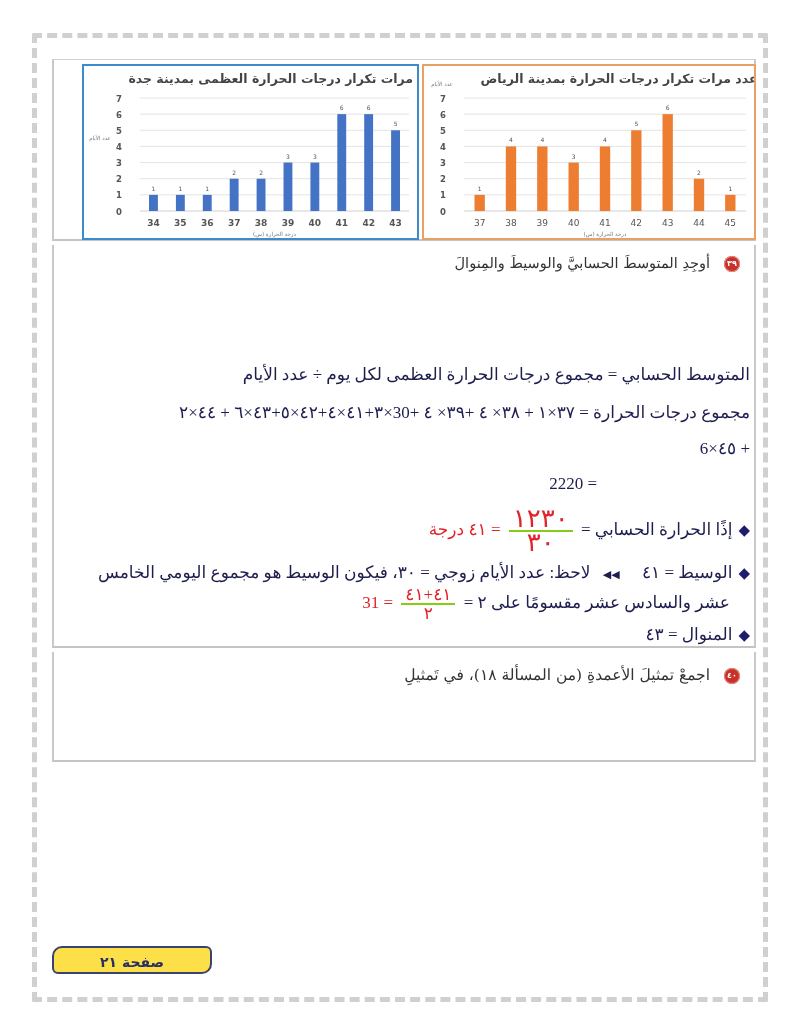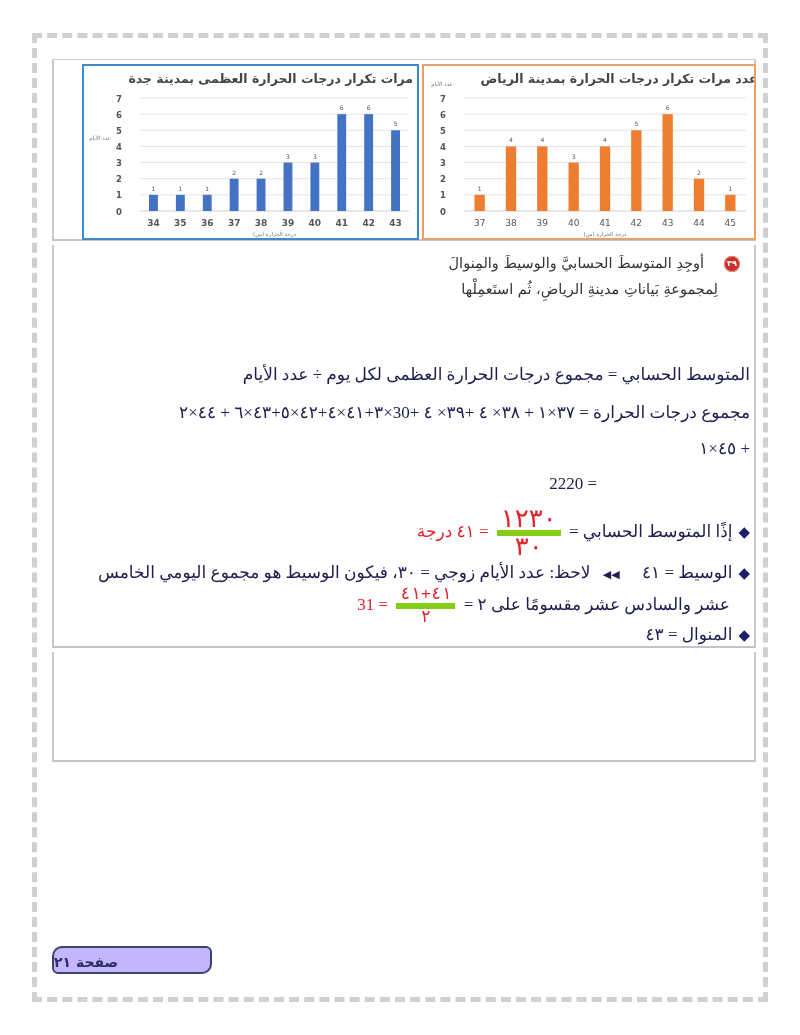--- a/index.html
+++ b/index.html
@@ -22,37 +22,37 @@
   .chart-riyadh { left: 422px; width: 334px; border: 2px solid #e8a063; padding-left: 8px; }
   .chart-box svg { position: absolute; left: 0; top: 0; }
 
   .rtl { direction: rtl; unicode-bidi: embed; }
   .q-text {
     position: absolute; font-family: "DejaVu Serif", serif; color: #333; font-size: 14.5px; line-height: 26px; text-align: right;
   }
   .q-badge {
     display: inline-block; width: 16px; height: 16px; border-radius: 50%;
     background: #c8312b; color: #fff; font-size: 8px; line-height: 16px; text-align: center;
-    vertical-align: middle; margin-left: 20px; font-family: "DejaVu Sans", sans-serif; font-weight: bold;
+    vertical-align: middle; margin-left: 14px; font-family: "DejaVu Sans", sans-serif; font-weight: bold;
     box-shadow: 0 0 0 1px #e88a80 inset;
   }
   .sol { position: absolute; font-family: "Liberation Serif", serif; color: #1d1d4f; font-size: 17px; white-space: nowrap; }
   .red { color: #e0242c; }
   .diamond { color: #1d1d6b; font-size: 15px; margin-left: 6px; }
   .frac { display: inline-block; vertical-align: middle; text-align: center; margin: 0 4px; }
-  .frac .num { display: block; border-bottom: 6px solid #84cc16; padding: 0 4px; line-height: 22px; }
+  .frac .num { display: block; border-bottom: 2px solid #84cc16; padding: 0 4px; line-height: 22px; }
   .frac .den { display: block; line-height: 22px; }
   .frac-big { font-size: 26px; }
   .frac-small { font-size: 17px; }
-  .frac-small .num, .frac-small .den { line-height: 17px; font-family: Liberation Mono, monospace; }
+  .frac-small .num, .frac-small .den { line-height: 17px; }
 
   .page-label {
     position: absolute; left: 52px; top: 946px; width: 160px; height: 28px;
-    background: #c4b5fd; border: 2px solid #39436d; border-radius: 10px 6px 10px 6px;
-    text-align: left; font-family: "DejaVu Sans", sans-serif; font-weight: bold; font-size: 14px; line-height: 28px; color: #2a2f64;
+    background: #fde047; border: 2px solid #39436d; border-radius: 10px 6px 10px 6px;
+    text-align: center; font-family: "DejaVu Sans", sans-serif; font-weight: bold; font-size: 14px; line-height: 28px; color: #2a2f64;
     box-sizing: border-box;
   }
 </style>
 </head>
 <body>
 
 <div class="page-border"></div>
 
 <div class="frame frame-top"></div>
 <div class="frame frame-mid"></div>
@@ -160,30 +160,29 @@
       <text x="306.3333333333333" y="124.85714285714286" text-anchor="middle" font-size="6" fill="#555" font-family="DejaVu Sans, sans-serif">1</text>
       <text x="306.3333333333333" y="160" text-anchor="middle" font-size="9" font-weight="normal" fill="#555" font-family="DejaVu Sans, sans-serif">45</text>
       <text x="181" y="170" text-anchor="middle" font-size="5.5" fill="#777" font-family="DejaVu Sans, sans-serif">درجة الحرارة (س)</text>
     </svg>
 </div>
 
 <div class="q-text rtl" style="right:60px; top:250px; width:320px;">
   <div>
     <span class="q-badge">٣٩</span><span>أوجِدِ المتوسطَ الحسابيَّ والوسيطَ والمِنوالَ</span>
   </div>
-  <div style="padding-right:22px;">لِمجموعةِ بَياناتِ مدينةِ الرياضِ، ثُم استَعمِلْها</div>
 </div>
 
 <div class="sol rtl" style="right:50px; top:364px;">المتوسط الحسابي = مجموع درجات الحرارة العظمى لكل يوم ÷ عدد الأيام</div>
 <div class="sol rtl" style="right:50px; top:402px;">مجموع درجات الحرارة = ٣٧×١ + ٣٨× ٤ +٣٩× ٤ +30×٣+٤١×٤+٤٢×٥+٤٣×٦ + ٤٤×٢</div>
-<div class="sol rtl" style="right:50px; top:438px;">+ ٤٥×١</div>
+<div class="sol rtl" style="right:50px; top:438px;">+ ٤٥×6</div>
 <div class="sol rtl" style="right:203px; top:474px;">= 2220</div>
 
 <div class="sol rtl" style="right:50px; top:508px;">
-  <span class="diamond">◆</span><span>إذًا المتوسط الحسابي =</span>
+  <span class="diamond">◆</span><span>إذًا الحرارة الحسابي =</span>
   <span class="frac frac-big red">
     <span class="num">١٢٣٠</span>
     <span class="den">٣٠</span>
   </span>
   <span class="red">= ٤١ درجة</span>
 </div>
 
 <div class="sol rtl" style="right:50px; top:562px;">
   <span class="diamond">◆</span><span>الوسيط = ٤١</span>
   <span style="margin:0 18px 0 8px; font-size:11px;">◀◀</span>
@@ -196,15 +195,18 @@
     <span class="den">٢</span>
   </span>
   <span class="red">= 31</span>
 </div>
 
 <div class="sol rtl" style="right:50px; top:624px;">
   <span class="diamond">◆</span><span>المنوال = ٤٣</span>
 </div>
 
 <div class="q-text rtl" style="right:60px; top:660px; width:420px; font-size:15.5px; line-height:30px;">
+  <div>
+    <span class="q-badge">٤٠</span><span>اجمعْ تمثيلَ الأعمدةِ (من المسألة ١٨)، في تَمثيلِ</span>
+  </div>
 </div>
 
 <div class="page-label rtl">صفحة ٢١</div>
 
 </body></html>

